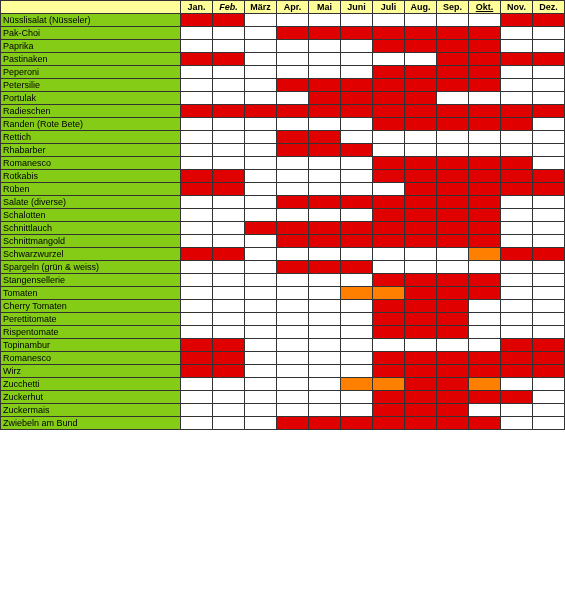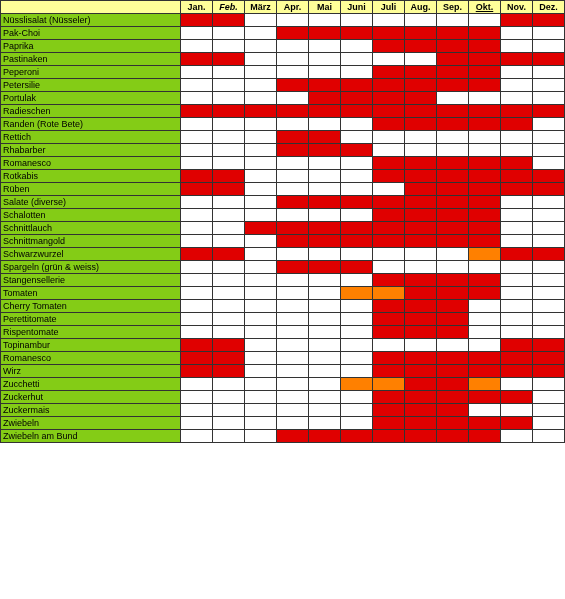--- a/index.html
+++ b/index.html
@@ -495,35 +495,20 @@
         <td class="month-cell white"></td>
         <td class="month-cell white"></td>
         <td class="month-cell red"></td>
         <td class="month-cell red"></td>
         <td class="month-cell red"></td>
         <td class="month-cell white"></td>
         <td class="month-cell white"></td>
         <td class="month-cell white"></td>
       </tr>
       <tr>
-        <td class="name-cell">Zwiebeln</td>
-        <td class="month-cell white"></td>
-        <td class="month-cell white"></td>
-        <td class="month-cell white"></td>
-        <td class="month-cell white"></td>
-        <td class="month-cell white"></td>
-        <td class="month-cell white"></td>
-        <td class="month-cell red"></td>
-        <td class="month-cell red"></td>
-        <td class="month-cell red"></td>
-        <td class="month-cell red"></td>
-        <td class="month-cell red"></td>
-        <td class="month-cell white"></td>
-      </tr>
-      <tr>
         <td class="name-cell">Zwiebeln am Bund</td>
         <td class="month-cell white"></td>
         <td class="month-cell white"></td>
         <td class="month-cell white"></td>
         <td class="month-cell red"></td>
         <td class="month-cell red"></td>
         <td class="month-cell red"></td>
         <td class="month-cell red"></td>
         <td class="month-cell red"></td>
         <td class="month-cell red"></td>

